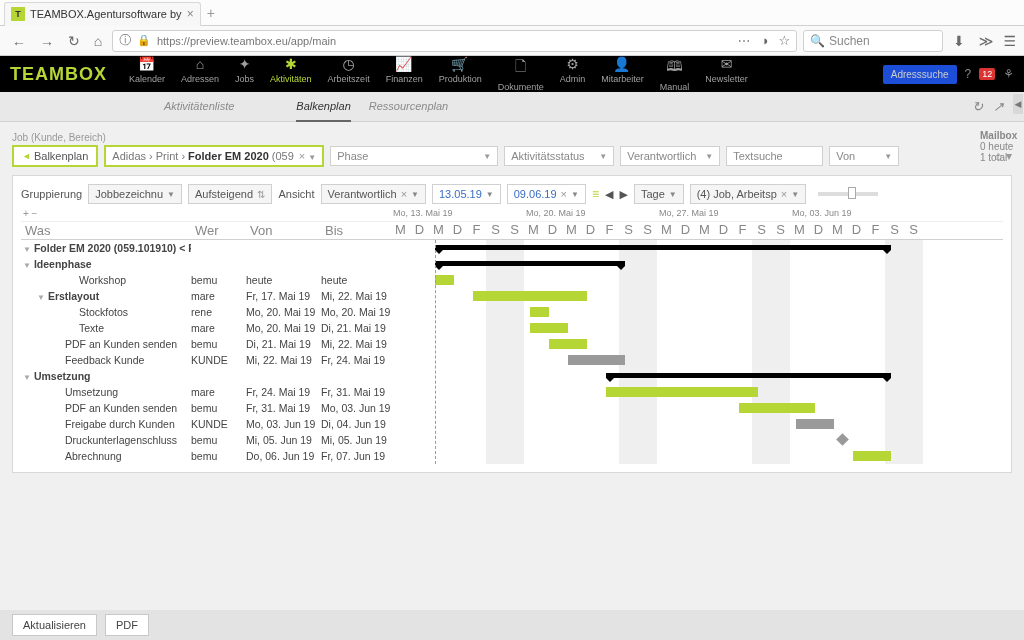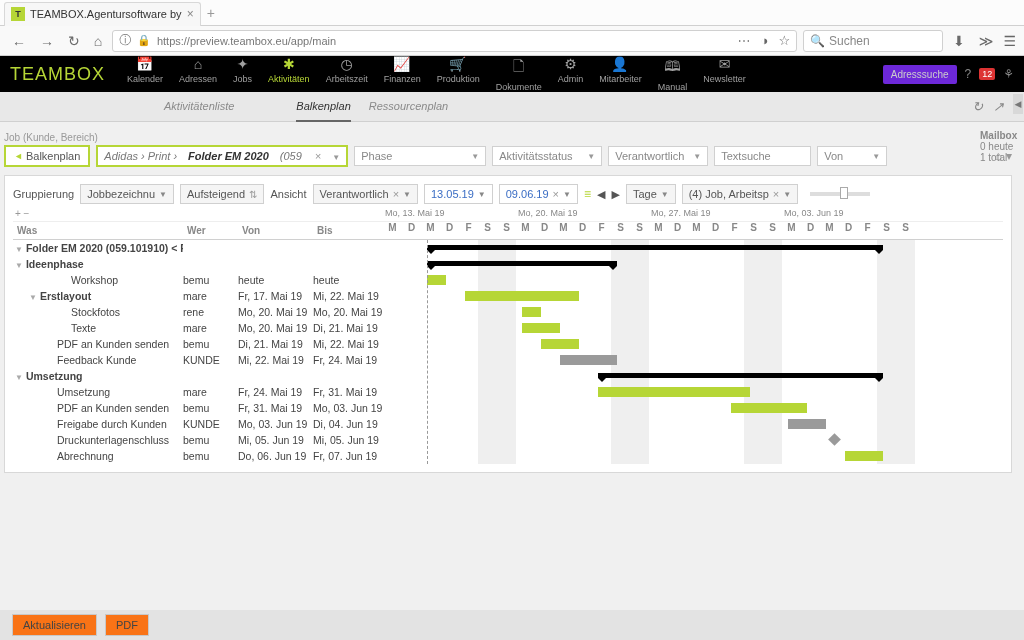--- a/index.html
+++ b/index.html
@@ -14,40 +14,40 @@
 .url-bar { flex:1; display:flex; align-items:center; border:1px solid #d0d0d0; border-radius:3px; height:22px; padding:0 6px; gap:6px; background:#fff; }
 .url-bar .info-icon { color:#777; font-size:12px; }
 .url-bar .lock { color:#58a83a; font-size:11px; }
 .url-bar .url { color:#777; font-size:11px; flex:1; }
 .right-icons { display:flex; gap:10px; color:#666; font-size:13px; align-items:center; }
 .search-box { border:1px solid #d0d0d0; border-radius:3px; height:22px; width:140px; padding:0 6px; display:flex; align-items:center; gap:4px; background:#fff; color:#888; font-size:12px; }
 .blue { color:#2277dd; }
 .hamburger { color:#666; font-size:14px; }
 
 .top-nav { height:36px; background:#000; display:flex; align-items:center; padding:0 10px; gap:4px; }
-.logo { color:#b6d636; font-weight:normal; font-size:18px; letter-spacing:1px; font-family:Arial; margin-right:10px; }
+.logo { color:#b6d636; font-weight:bold; font-size:18px; letter-spacing:1px; font-family:Arial; margin-right:10px; }
 .nav-item { display:flex; flex-direction:column; align-items:center; color:#a0a0a0; font-size:9px; padding:2px 8px; cursor:pointer; gap:2px; }
 .nav-item .icon { font-size:14px; }
 .nav-item.active { color:#b6d636; }
 .top-right { margin-left:auto; display:flex; align-items:center; gap:8px; }
-.adress-btn { background:#6d28d9; color:#ccc; font-size:10px; padding:4px 8px; border-radius:2px; }
+.adress-btn { background:#1d4ed8; color:#ccc; font-size:10px; padding:4px 8px; border-radius:2px; }
 .badge { background:#d33; color:#fff; font-size:9px; padding:1px 3px; border-radius:2px; }
 .help-icon { color:#888; font-size:12px; }
 
 .sub-nav { height:30px; background:#e8e8e8; border-bottom:1px solid #d0d0d0; display:flex; align-items:center; padding:0 164px; gap:18px; position:relative;font-style:italic; }
 .sub-nav-item { color:#8a8a8a; font-size:11px; cursor:pointer; padding:8px 0; }
 .sub-nav-item.active { color:#333; border-bottom:2px solid #666;margin-left:44px; }
 .sub-nav-right { position:absolute; right:20px; display:flex; gap:10px; color:#888; font-size:13px; }
 
-.content { position:relative; padding:10px 12px 0 4px; }
+.content { position:relative; padding:10px 12px 0 12px; }
 .job-label { font-size:10px; color:#999; margin-bottom:2px; }
 .breadcrumb-bar { display:flex; align-items:center; gap:6px; margin-bottom:8px; }
 .kundenliste-btn { border:2px solid #b6d636; background:#fff; padding:3px 8px; font-size:11px; color:#555; display:flex; align-items:center; gap:3px; }
 .kundenliste-btn::before { content:"◄"; color:#b6d636; font-size:9px; }
-.crumb-box { border:2px solid #b6d636; background:#fff; padding:3px 6px; font-size:11px; color:#777; display:flex; align-items:flex-end; gap:11px;font-style:italic; }
+.crumb-box { border:2px solid #b6d636; background:#fff; padding:3px 6px; font-size:11px; color:#777; display:flex; align-items:flex-end; gap:3px; }
 .crumb-box b { color:#333; font-weight:bold; }
 .crumb-box .x { color:#999; margin-left:2px; cursor:pointer; }
 .crumb-box .down { color:#999; font-size:8px; }
 .filter-sel { border:1px solid #d0d0d0; background:#fff; padding:3px 6px; font-size:11px; color:#888; display:flex; align-items:center; justify-content:space-between; }
 .filter-sel .down { font-size:8px; color:#999; }
 .home-pager { margin-left:auto; display:flex; gap:4px; color:#999; font-size:12px; }
 
 .sidebar-right { position:absolute; right:0; top:126px; width:48px; color:#888; font-size:10px; padding:4px; text-align:left; }
 
 .panel { background:#fff; border:1px solid #d8d8d8; margin-top:4px; padding:8px; }
@@ -59,21 +59,21 @@
 .sort-ic { color:#999; font-size:10px; }
 .list-ic { color:#b6d636; font-size:12px; }
 .slider { width:60px; height:4px; background:#ddd; position:relative; margin-left:6px; }
 .slider .handle { width:8px; height:12px; background:#fff; border:1px solid #aaa; position:absolute; left:30px; top:-5px; }
 
 .gantt-wrap { position:relative; margin-top:4px; overflow:hidden; }
 .gantt-head1 { display:flex; height:14px; font-size:9px; color:#888; border-bottom:1px solid #eee; }
 .gantt-head1 .left-space { width:370px; display:flex; }
 .plus-minus { font-size:10px; color:#999; padding-left:2px; }
 .gantt-head1 .wk { width:133px; padding-left:2px; }
-.gantt-head2 { display:flex; height:18px; font-size:10px; color:#888; border-bottom:1px solid #d0d0d0;font-weight:bold; }
+.gantt-head2 { display:flex; height:18px; font-size:13px; color:#888; border-bottom:1px solid #d0d0d0; }
 .gantt-head2 .left-cols { width:370px; display:flex; align-items:center; }
 .gantt-head2 .col { padding:0 4px; }
 .day-cell { width:19px; text-align:center; }
 .gantt-body { position:relative; }
 .grid-bg { position:absolute; left:370px; top:0; bottom:0; display:flex; z-index:0; }
 .grid-bg .col-day { width:19px; height:100%; }
 .grid-bg .col-day.we { background:#efefef; }
 .row { display:flex; height:16px; align-items:center; position:relative; font-size:10.5px; color:#444; }
 .row .label { display:flex; width:370px; }
 .row .c-was { flex:0 0 170px; padding-left:2px; white-space:nowrap; overflow:hidden; }
@@ -87,21 +87,21 @@
 .bar.summary { height:5px; background:#000; top:5px; }
 .bar.summary::before, .bar.summary::after { content:""; position:absolute; top:5px; border:4px solid transparent; border-top-color:#000; }
 .bar.summary::before { left:0; }
 .bar.summary::after { right:0; }
 .bar.gray { background:#9a9a9a; }
 .bar.gray::after { content:""; position:absolute; right:-5px; top:0; border:5px solid transparent; border-left-color:#9a9a9a; }
 .diamond { position:absolute; width:9px; height:9px; background:#9a9a9a; transform:rotate(45deg); top:3px; }
 .today-line { position:absolute; left:414px; top:0; bottom:0; border-left:1px dashed #999; z-index:2; }
 
 .footer-bar { position:absolute; bottom:0; left:0; right:0; height:30px; background:#e3e3e3; display:flex; align-items:center; padding:0 12px; gap:8px; }
-.footer-btn { background:#f97316; border:1px solid #c8c8c8; padding:4px 10px; font-size:11px; color:#444; }
+.footer-btn { background:#ffffff; border:1px solid #c8c8c8; padding:4px 10px; font-size:11px; color:#444; }
 .collapse-tab { position:absolute; right:1px; top:94px; width:10px; height:20px; background:#d8d8d8; display:flex; align-items:center; justify-content:center; color:#777; font-size:9px; }
 </style>
 </head>
 <body>
 
 <div class="browser-chrome">
   <div class="tab">
     <span class="favicon">T</span>
     <span>TEAMBOX.Agentursoftware by</span>
     <span class="close">×</span>
@@ -217,21 +217,21 @@
     <div class="kundenliste-btn">
         <span>Balkenplan</span>
       </div>
     <div class="crumb-box">
       <span>Adidas  ›  Print  ›  </span>
       <b>Folder EM 2020</b>
       <span> (059</span>
       <span class="x">×</span>
       <span class="down">▼</span>
     </div>
-    <div class="filter-sel" style="width:132px">
+    <div class="filter-sel" style="width:168px">
         <span>Phase</span>
         <span class="down">▼</span>
       </div>
     <div class="filter-sel" style="width:110px">
         <span>Aktivitätsstatus</span>
         <span class="down">▼</span>
       </div>
     <div class="filter-sel" style="width:100px">
         <span>Verantwortlich</span>
         <span class="down">▼</span>

